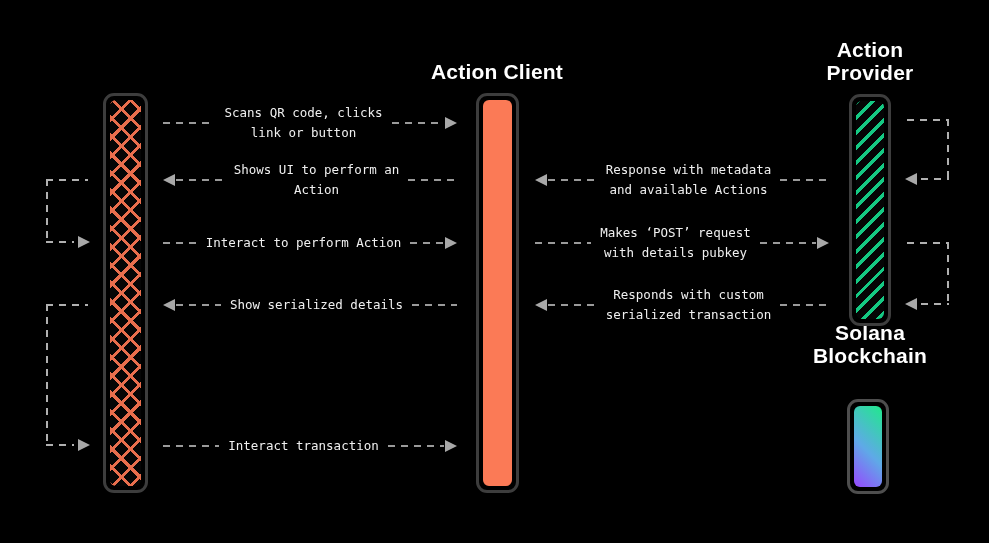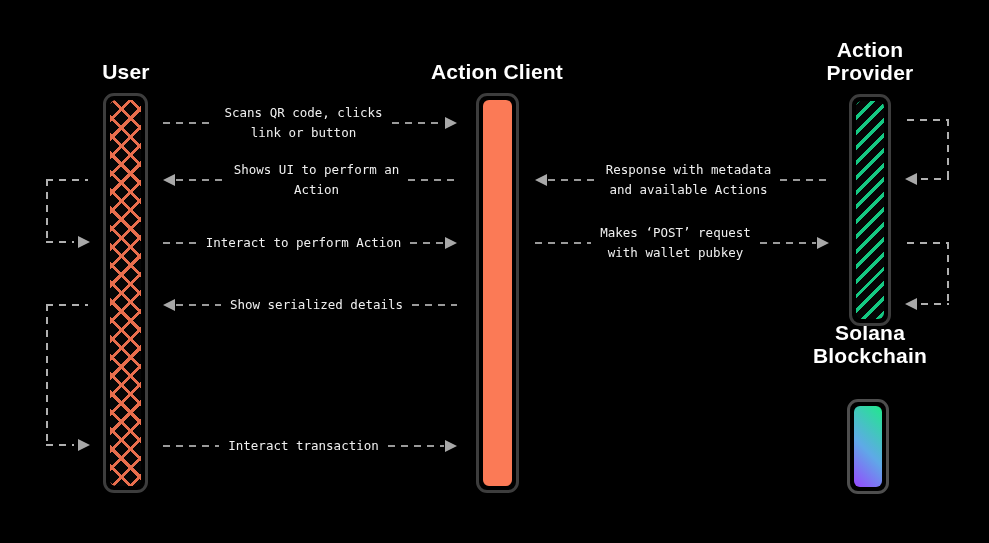--- a/index.html
+++ b/index.html
@@ -96,21 +96,20 @@
   #bkl1{left:46px;top:179px;width:42px;height:64px;}
   #bkl2{left:46px;top:304px;width:42px;height:142px;}
   #bkr1{left:907px;top:119px;width:42px;height:61px;}
   #bkr2{left:907px;top:242px;width:42px;height:63px;}
 </style>
 </head>
 <body>
 
 <div id="stage">
 
-  <div class="title" id="t-user">User</div>
   <div class="title" id="t-client">Action Client</div>
   <div class="title" id="t-provider">Action
 Provider</div>
   <div class="title" id="t-solana">Solana
 Blockchain</div>
 
   <div class="bar" id="bar-user">
     <div class="bar-inner crosshatch"></div>
   </div>
   <div class="bar" id="bar-client">
@@ -159,23 +158,30 @@
   <div class="msg" id="rm2">
     <div class="ah left"></div>
     <div class="seg"></div>
     <div class="msg-label">Response with metadata
 and available Actions</div>
     <div class="seg"></div>
   </div>
   <div class="msg" id="rm3">
     <div class="seg"></div>
     <div class="msg-label">Makes ‘POST’ request
-with wallet pubkey</div>
-    <div class="seg"></div>
-    <div class="ah right"></div>
+with details pubkey</div>
+    <div class="seg"></div>
+    <div class="ah right"></div>
+  </div>
+  <div class="msg" id="rm4">
+    <div class="ah left"></div>
+    <div class="seg"></div>
+    <div class="msg-label">Responds with custom
+serialized transaction</div>
+    <div class="seg"></div>
   </div>
 
   <div class="bracket lft" id="bkl1">
     <div class="bdash-h b-top"></div>
     <div class="bdash-v b-side"></div>
     <div class="bdash-h b-bot"></div>
     <div class="b-arr"></div>
   </div>
   <div class="bracket lft" id="bkl2">
     <div class="bdash-h b-top"></div>

